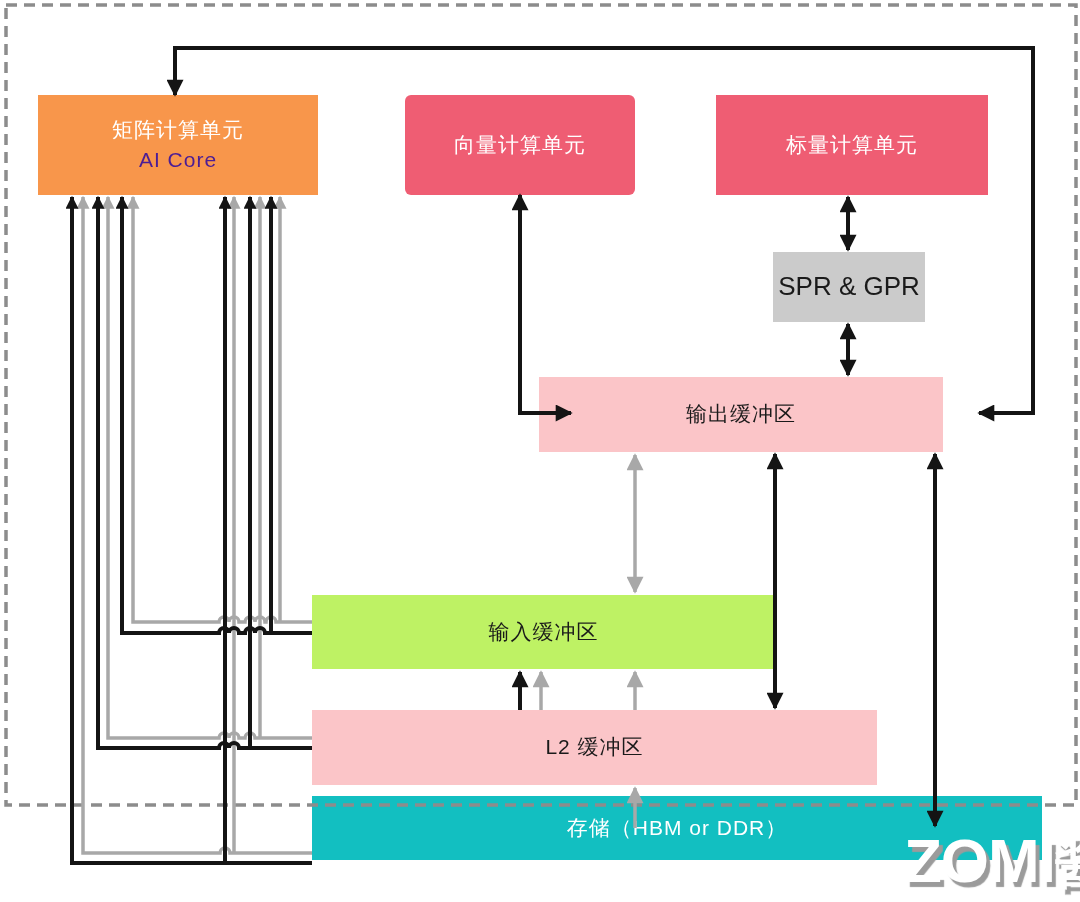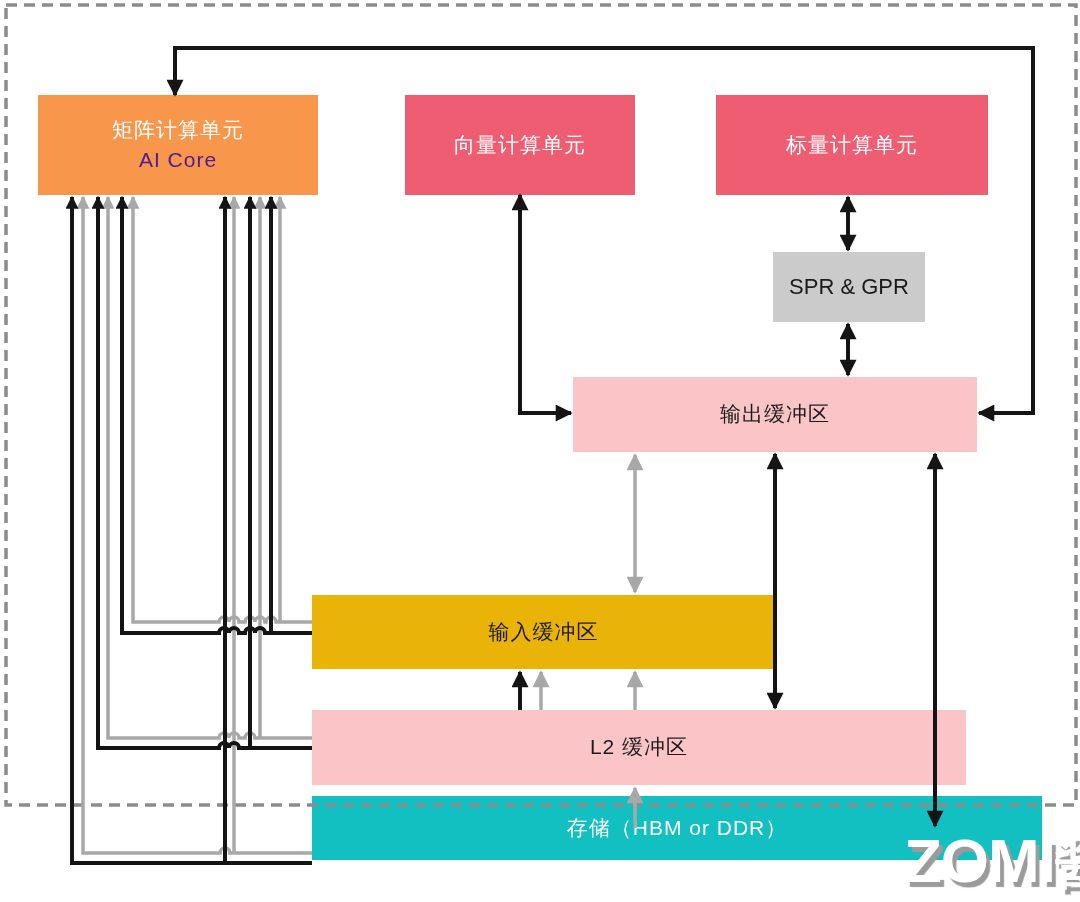--- a/index.html
+++ b/index.html
@@ -24,41 +24,41 @@
 </head>
 <body>
 
 <div class="stage">
 
   <div class="box" style="left: 38px; top: 95px; width: 280px; height: 100px; background: rgb(248, 150, 75); text-align: right;">
     <span class="lbl" style="color: rgb(255, 255, 255);">矩阵计算单元</span>
     <span class="lbl" style="color: #4c1d95;">AI Core</span>
   </div>
 
-  <div class="box" style="left: 405px; top: 95px; width: 230px; height: 100px; background: rgb(239, 93, 115);">
+  <div class="box" style="left: 405px; top: 95px; width: 230px; height: 100px; background: rgb(239, 93, 115); border-radius: 6px;">
     <span class="lbl" style="color: rgb(255, 255, 255);">向量计算单元</span>
   </div>
 
   <div class="box" style="left: 716px; top: 95px; width: 272px; height: 100px; background: rgb(239, 93, 115);">
     <span class="lbl" style="color: rgb(255, 255, 255);">标量计算单元</span>
   </div>
 
-  <div class="box" style="left: 773px; top: 252px; width: 152px; height: 70px; font-size: 22px; letter-spacing: 0px; background: rgb(203, 203, 203);">
+  <div class="box" style="left: 773px; top: 252px; width: 152px; height: 70px; font-size: 26px; letter-spacing: 0px; background: rgb(203, 203, 203);">
     <span class="lbl" style="color: rgb(26, 26, 26);">SPR &amp; GPR</span>
   </div>
 
-  <div class="box" style="left: 573px; top: 377px; width: 404px; height: 75px; background: rgb(251, 197, 200);">
+  <div class="box" style="left: 539px; top: 377px; width: 404px; height: 75px; background: rgb(251, 197, 200);">
     <span class="lbl" style="color: rgb(26, 26, 26);">输出缓冲区</span>
   </div>
 
-  <div class="box" style="left: 312px; top: 595px; width: 463px; height: 74px; background: #eab308;">
+  <div class="box" style="left: 312px; top: 595px; width: 463px; height: 74px; background: #bef264;">
     <span class="lbl" style="color: rgb(26, 26, 26);">输入缓冲区</span>
   </div>
 
-  <div class="box" style="left: 312px; top: 710px; width: 654px; height: 75px; background: rgb(251, 197, 200);">
+  <div class="box" style="left: 312px; top: 710px; width: 565px; height: 75px; background: rgb(251, 197, 200);">
     <span class="lbl" style="color: rgb(26, 26, 26);">L2 缓冲区</span>
   </div>
 
   <div class="box" style="left: 312px; top: 796px; width: 730px; height: 64px; background: rgb(18, 191, 193);">
     <span class="lbl" style="color: rgb(255, 255, 255);">存储（HBM or DDR）</span>
   </div>
 
   <svg class="lines-svg" viewBox="0 0 1080 902">
     <defs>
       <marker id="ab" viewBox="0 0 10 10" refX="9" refY="5" markerWidth="22" markerHeight="17" orient="auto-start-reverse" markerUnits="userSpaceOnUse">

